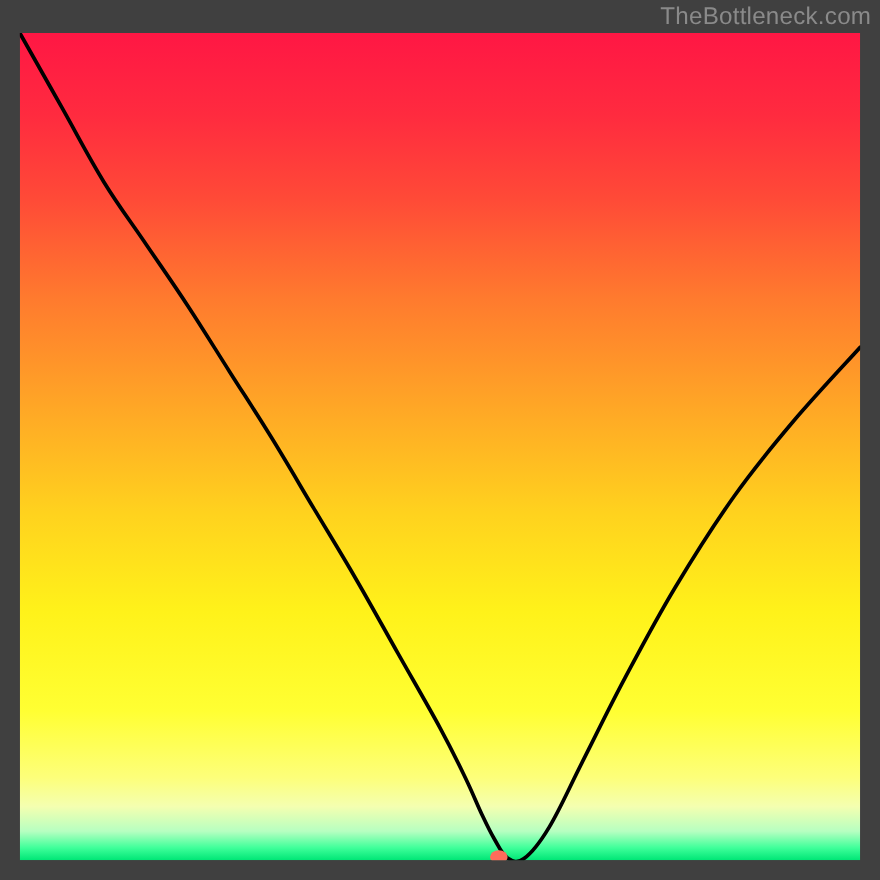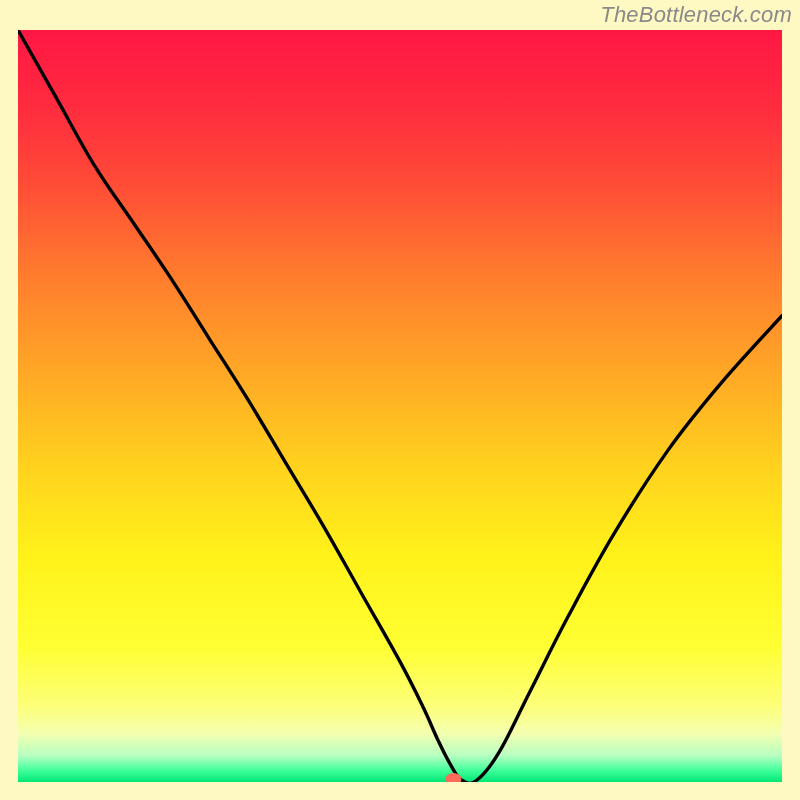--- a/index.html
+++ b/index.html
@@ -10,22 +10,21 @@
     background: #000;
     overflow: hidden;
     font-family: Arial, Helvetica, sans-serif;
   }
   .frame {
     position: absolute;
     left: 0;
     top: 0;
     width: 800px;
     height: 800px;
-    background: #fef9c3;
-    font-style: italic;
+    background: #404040;
   }
   .watermark {
     position: absolute;
     top: 2px;
     right: 8px;
     color: #8a8a8a;
     font-size: 22px;
     font-weight: 400;
     letter-spacing: 0.2px;
     z-index: 10;

